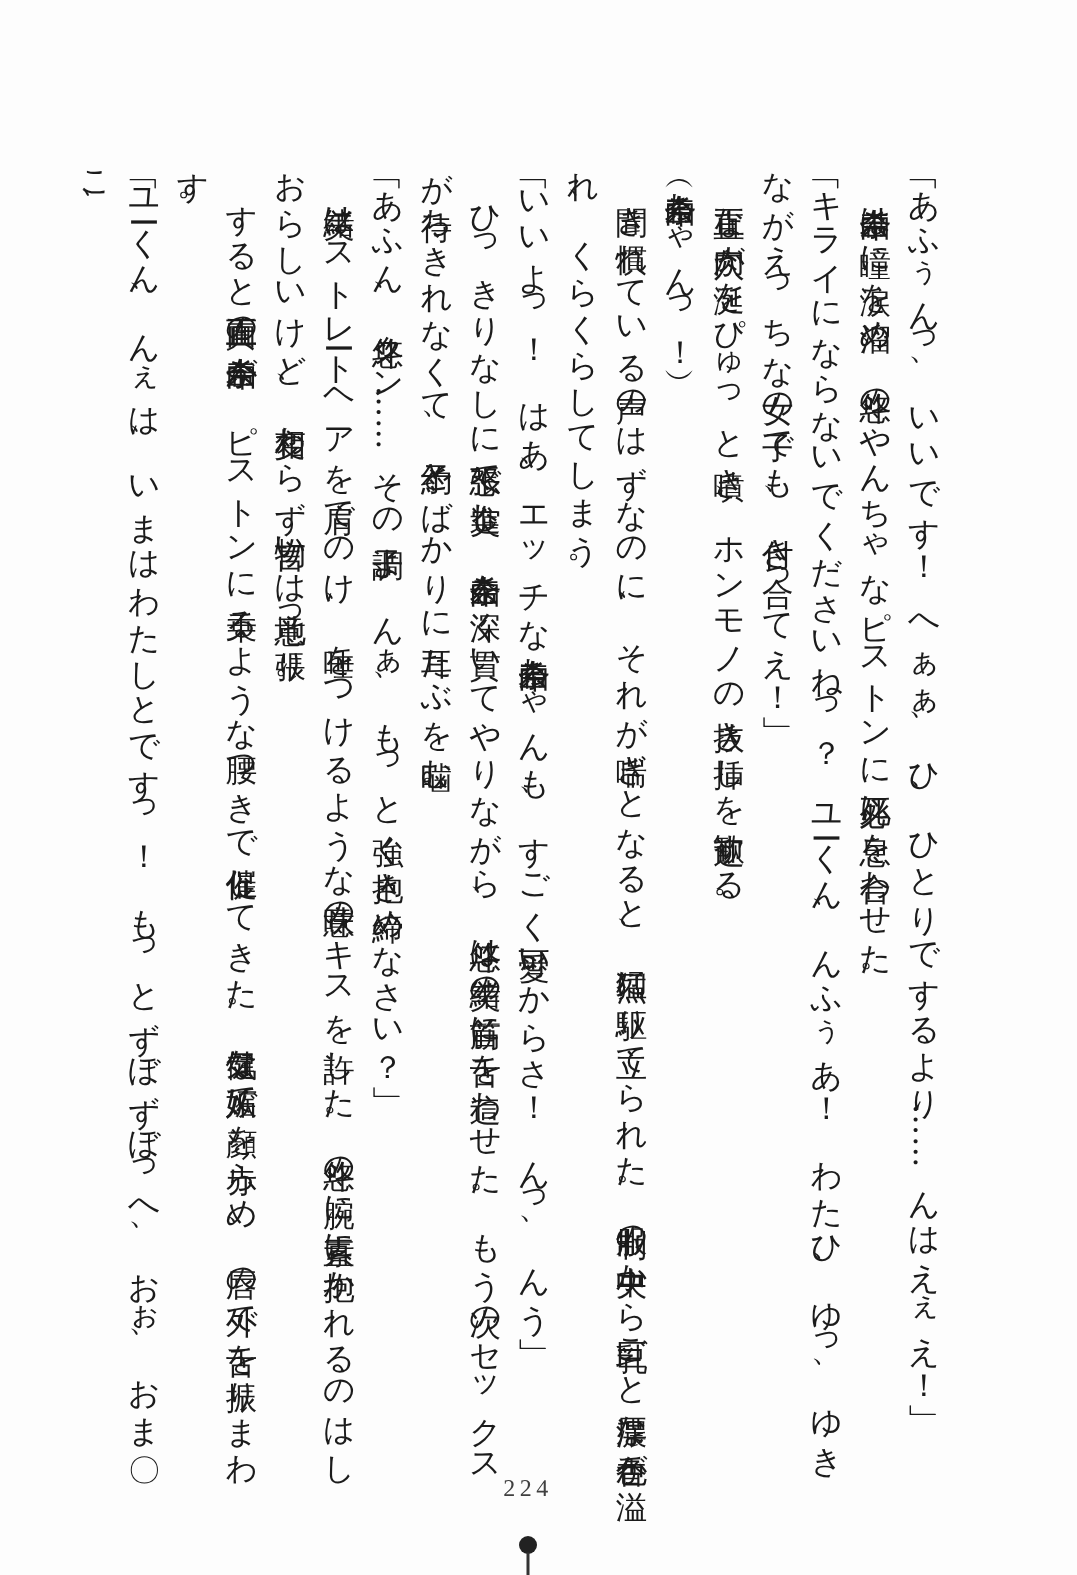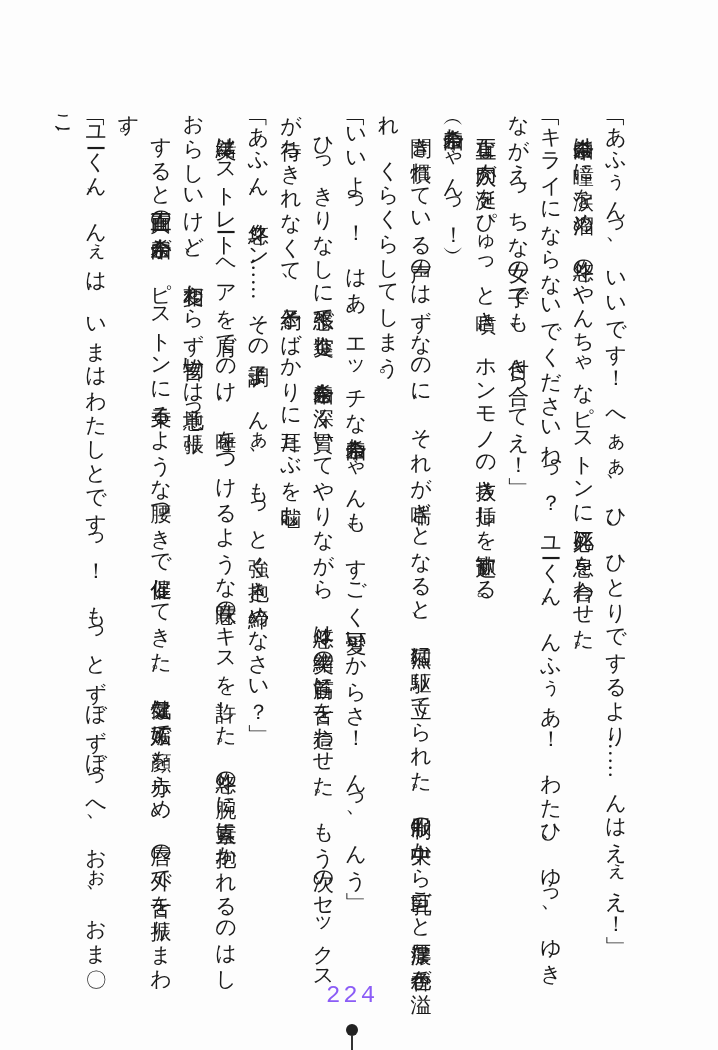--- a/index.html
+++ b/index.html
@@ -34,24 +34,24 @@
   
   .text-block p.plain { text-indent: 1.05em; }
 
   .footer {
     position: absolute;
     left: 0; width: 704px;
     top: 982px;
     text-align: center;
   }
   .page-number {
-    font-family: Liberation Mono, monospace;
-    font-size: 24px;
+    font-family: Liberation Serif, serif;
+    font-size: 16px;
     letter-spacing: 3px;
-    color: #8b5cf6;
+    color: #404040;
   }
   .binding-mark {
     position: absolute;
     left: 345px;
     top: 1024px;
     width: 14px;
     text-align: center;
   }
   .binding-dot {
     width: 12px; height: 12px;

